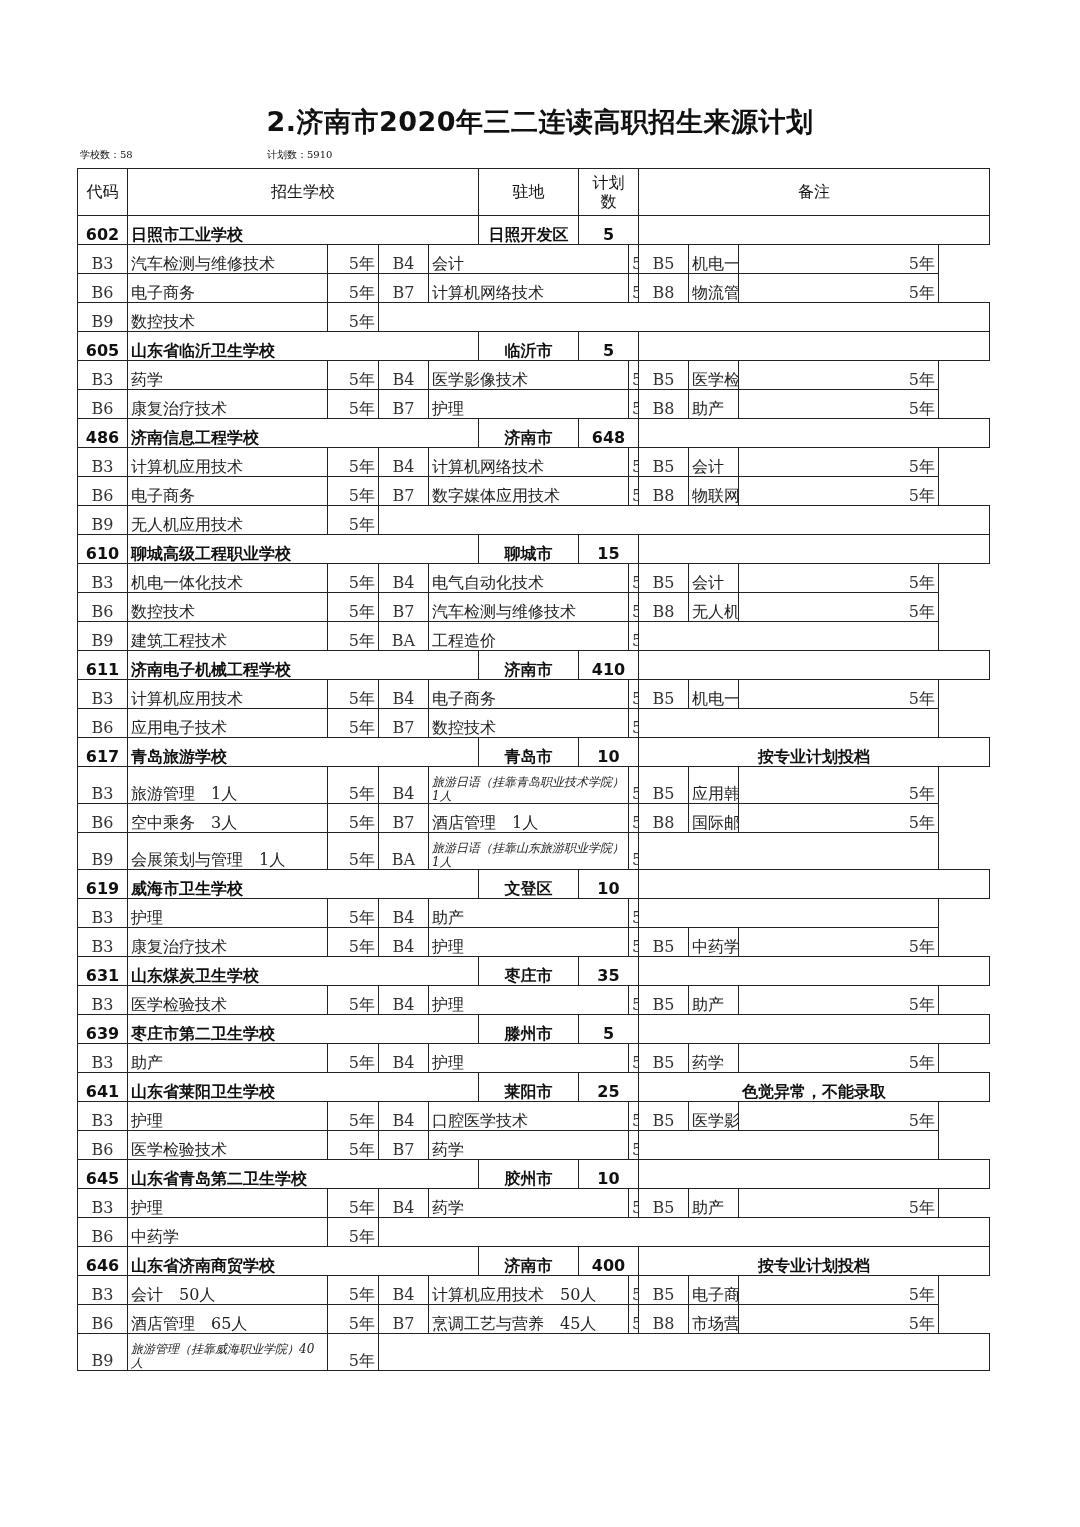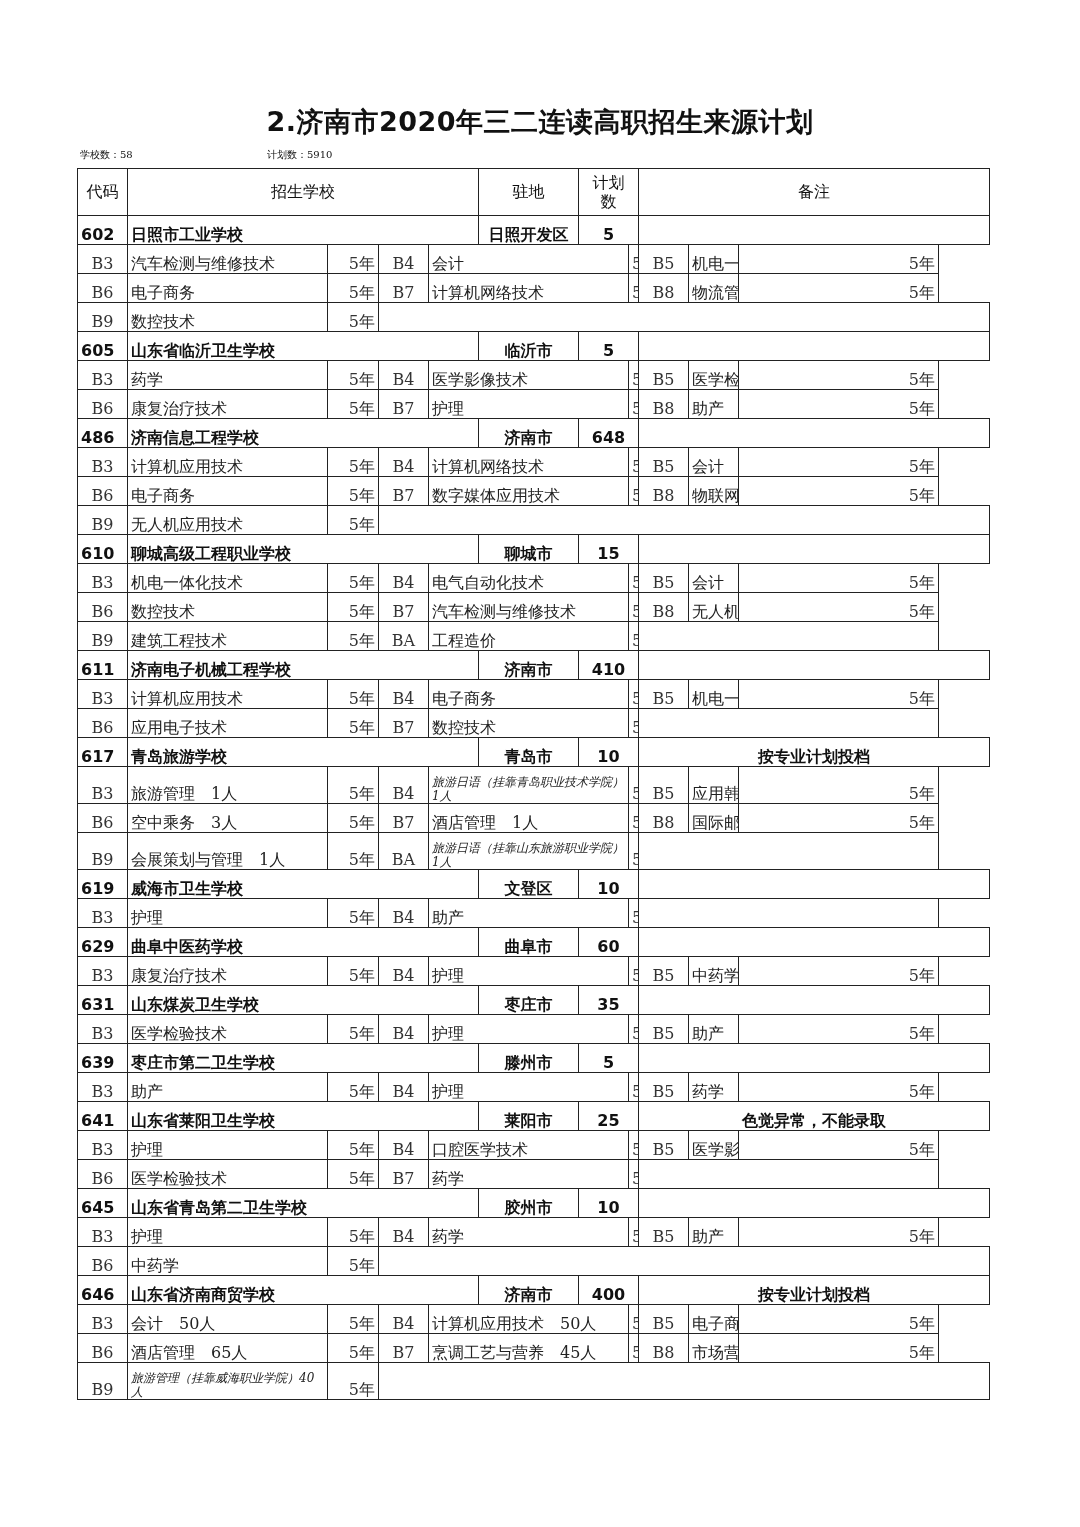--- a/index.html
+++ b/index.html
@@ -7,21 +7,21 @@
          font-family: "DejaVu Serif", "Liberation Serif", serif; color: #111; }
   .title { position: absolute; top: 104px; left: 0; width: 1080px; text-align: center;
            font-family: "DejaVu Sans", "Liberation Sans", sans-serif; font-size: 27px; font-weight: bold; letter-spacing: 0.5px; }
   .meta { position: absolute; top: 148px; font-size: 10px; }
   .meta.left { left: 80px; }
   .meta.right { left: 267px; }
   table.plan { position: absolute; left: 77px; top: 168px; width: 912px; border-collapse: collapse; table-layout: fixed; }
   table.plan td { border: 1.5px solid #222; padding: 0 3px; font-size: 16px; height: 28px; white-space: nowrap; overflow: hidden; vertical-align: bottom; line-height: 18px; }
   table.plan tr.hdr td { height: 46px; text-align: center; vertical-align: middle; font-family: Liberation Serif, serif; font-size: 16px; }
   table.plan tr.school td { font-family: "DejaVu Sans", "Liberation Sans", sans-serif; font-weight: bold; font-size: 16px; }
-  td.code { text-align: left; }
+  td.code { text-align: center; }
   td.mcode { text-align: center; color: #333; font-size: 15px; }
   td.yr { text-align: right; color: #333; }
   td.center { text-align: center; }
   td.mname { color: #222; }
   td.small { font-size: 12px !important; line-height: 14px !important; white-space: normal !important; font-style: italic; }
   tr.tall td { height: 36px; }
   .hdr-small { font-size: 15px; line-height: 18px; }
 </style>
 </head>
 <body>
@@ -264,27 +264,20 @@
       </tr>
       <tr>
         <td class="mcode">B3</td>
         <td class="mname">护理</td>
         <td class="yr">5年</td>
         <td class="mcode">B4</td>
         <td class="mname" colspan="3">助产</td>
         <td class="yr">5年</td>
         <td colspan="3"></td>
       </tr>
-      <tr class="school">
-        <td class="code">629</td>
-        <td colspan="4">曲阜中医药学校</td>
-        <td class="center">曲阜市</td>
-        <td class="center" colspan="2">60</td>
-        <td class="center" colspan="4"></td>
-      </tr>
       <tr>
         <td class="mcode">B3</td>
         <td class="mname">康复治疗技术</td>
         <td class="yr">5年</td>
         <td class="mcode">B4</td>
         <td class="mname" colspan="3">护理</td>
         <td class="yr">5年</td>
         <td class="mcode">B5</td>
         <td class="mname">中药学</td>
         <td class="yr">5年</td>

